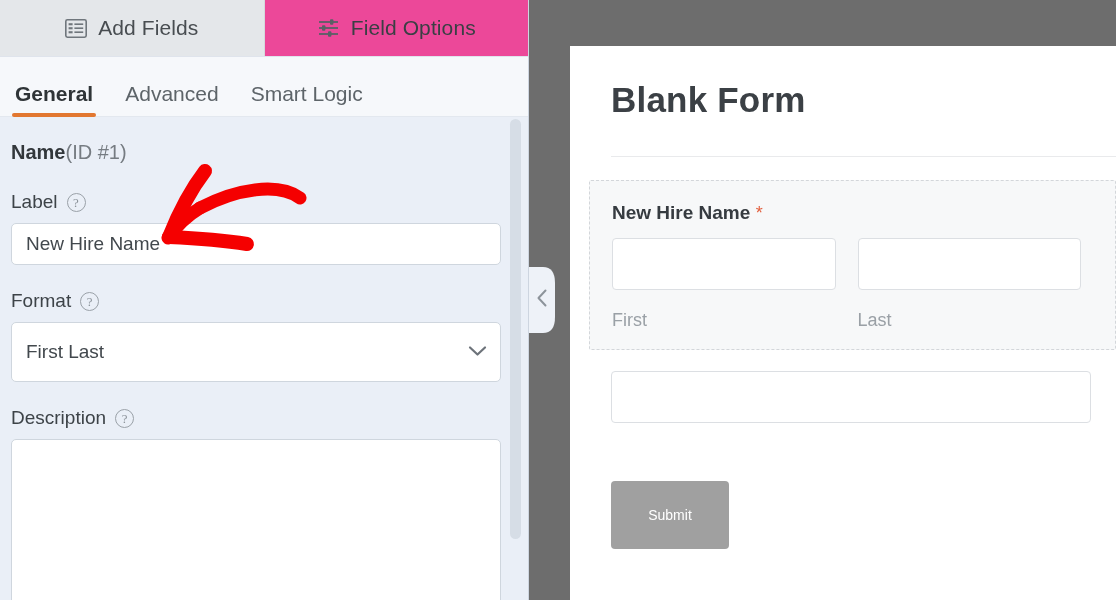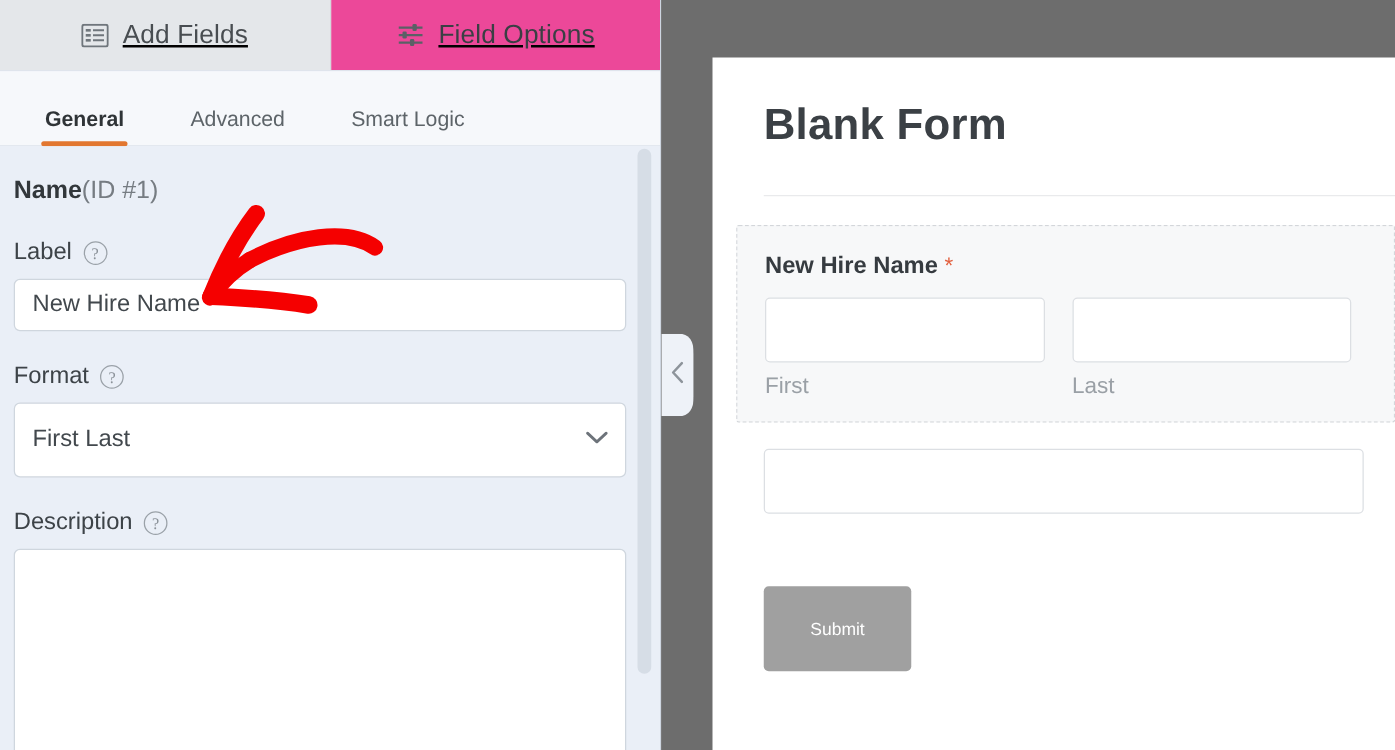--- a/index.html
+++ b/index.html
@@ -16,21 +16,20 @@
     position: absolute; left: 0; top: 0;
     width: 529px; height: 600px;
     background: #e9eef6;
     border-right: 1px solid #cdd5e0;
     overflow: hidden;
   }
   .tabbar {
     display: flex; height: 57px;
     background: #ffffff;
     border-bottom: 1px solid #dfe4ec;
-    text-decoration: underline;
   }
   .tab {
     flex: 1 1 0;
     display: flex; align-items: center; justify-content: center;
     gap: 11px;
     font-size: 21px;
     color: #4a5054;
     letter-spacing: .1px;
     cursor: pointer;
     position: relative;
@@ -45,27 +44,26 @@
 
   .subtabs {
     display: flex; align-items: flex-end;
     height: 60px;
     padding: 0 0 0 12px;
     gap: 26px;
     background: #f6f8fb;
     border-bottom: 1px solid #e3e8ef;
   }
   .subtab {
-    font-size: 17px;
+    font-size: 21px;
     color: #5d6469;
     padding: 0 3px 10px 3px;
     cursor: pointer;
     position: relative;
     white-space: nowrap;
-    margin-left: 21px;
   }
   .subtab.active { color: #2f3437; font-weight: bold; }
   .subtab.active::after {
     content: ""; position: absolute;
     left: 0; right: 0; bottom: -1px; height: 4px;
     background: #e27730; border-radius: 2px;
   }
 
   .panel-body {
     position: relative;
@@ -191,21 +189,21 @@
   }
   .req { color: #e2603f; font-weight: normal; font-size: 18px; }
   .name-row { display: flex; gap: 22px; }
   .name-col { width: 232px; }
   .pv-input {
     height: 52px; background: #fff;
     border: 1px solid #dcdfe3; border-radius: 4px;
   }
   .pv-sub {
     font-size: 18px; color: #9aa0a6;
-    margin-top: 8px;
+    margin-top: 20px;
   }
   .pv-input.wide { width: 480px; }
   .submit-btn {
     margin-top: 40px;
     width: 118px; height: 68px;
     background: #a0a0a0;
     color: #ffffff; font-size: 14px;
     border: none; border-radius: 4px;
     display: flex; align-items: center; justify-content: center;
     cursor: pointer;

